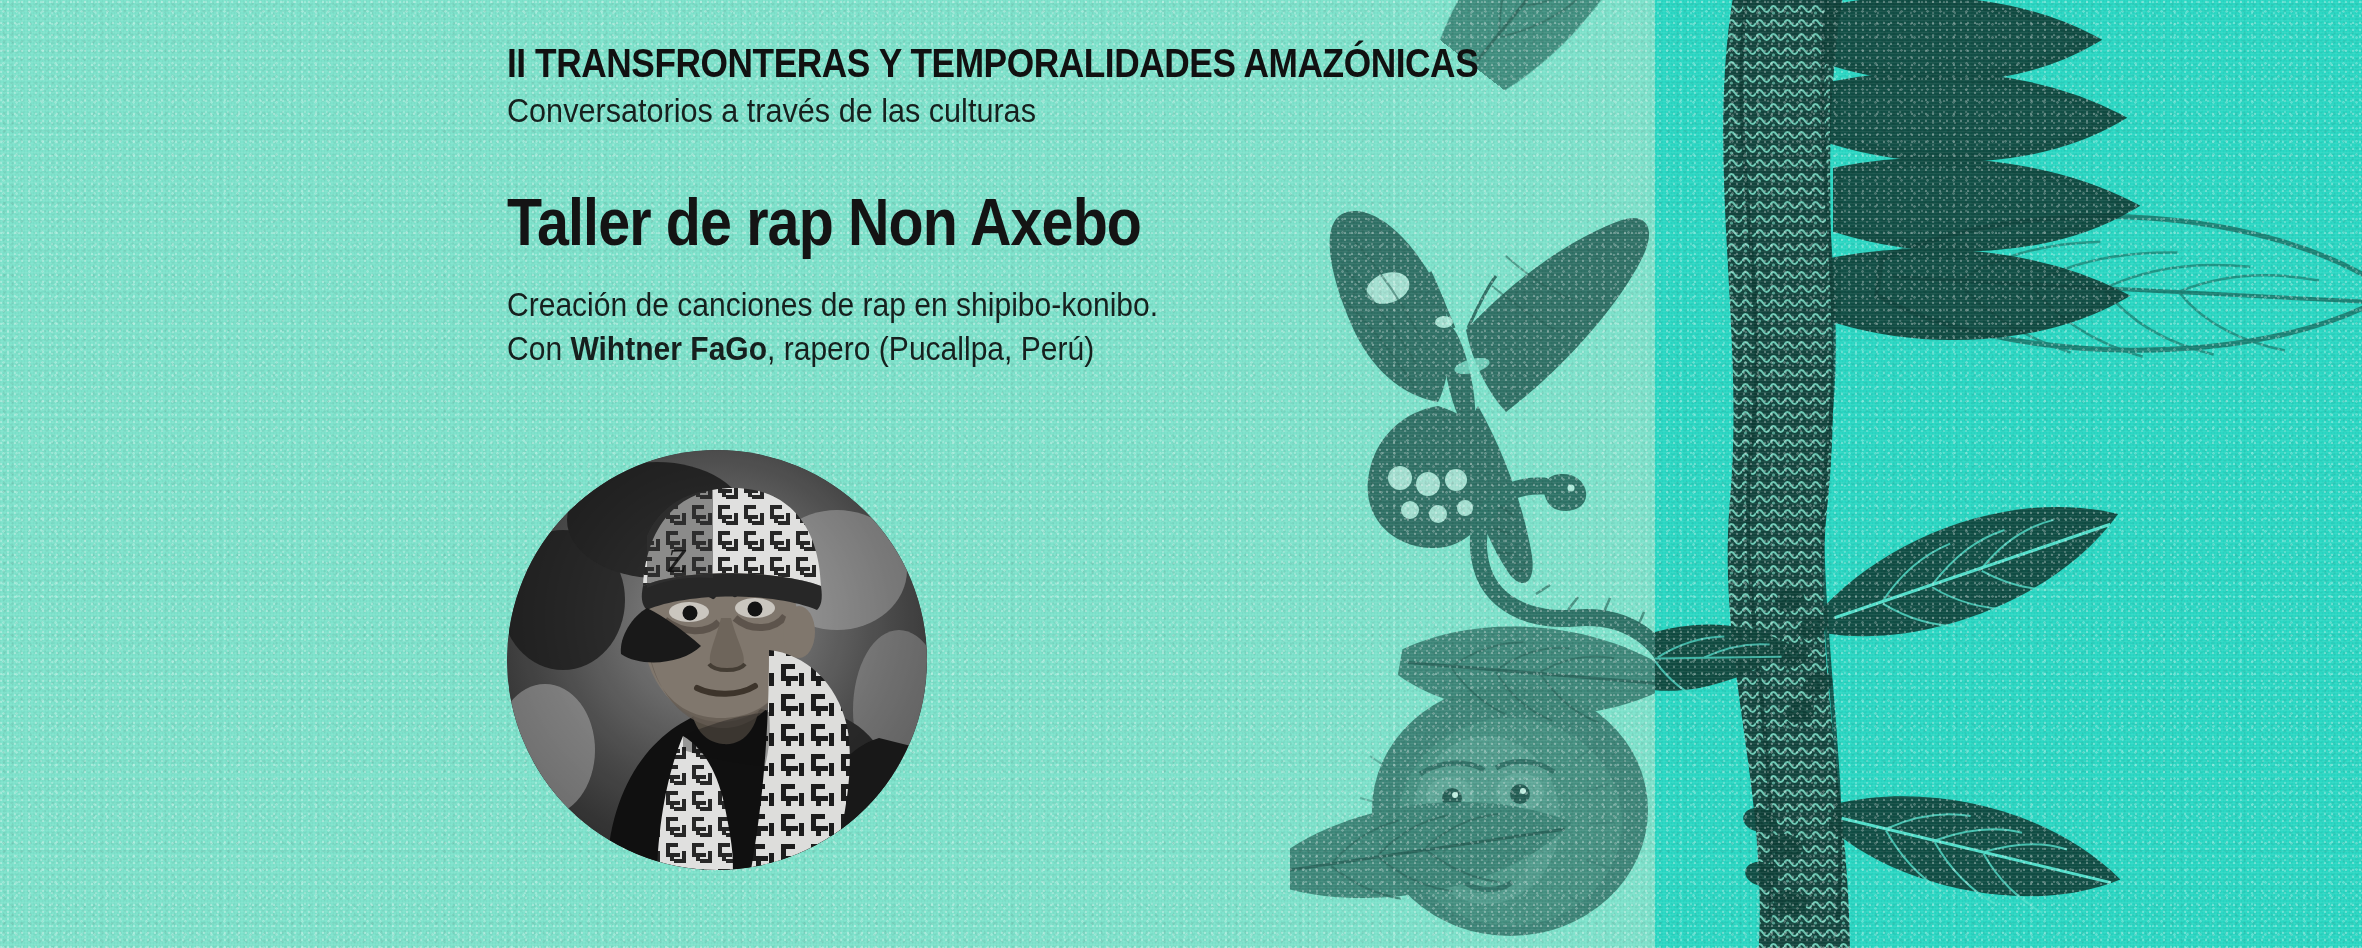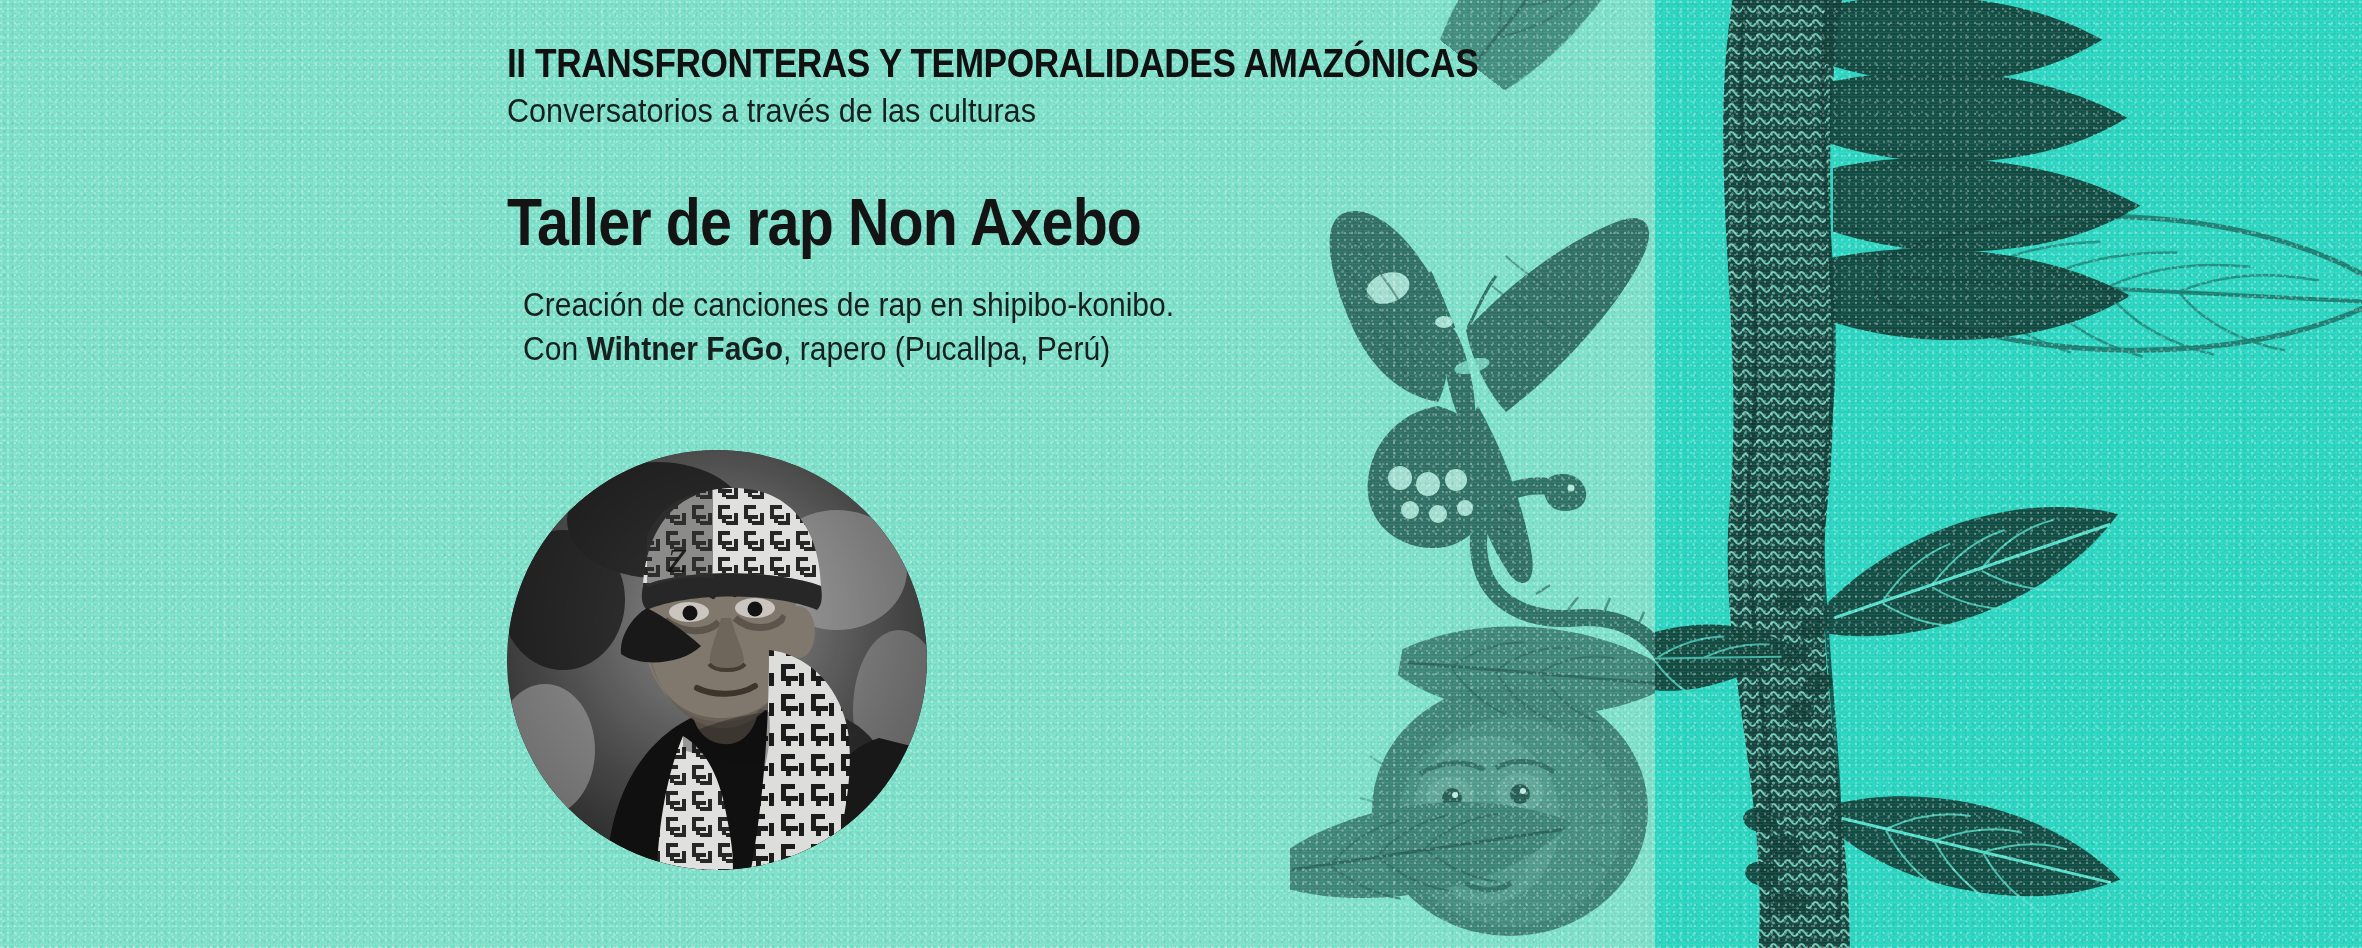--- a/index.html
+++ b/index.html
@@ -72,21 +72,21 @@
     font-weight:700;
     font-size:66px;
     line-height:1.05;
     letter-spacing:-1px;
     color:#141414;
     transform:scaleX(.87);
     transform-origin:left center;
     white-space:nowrap;
     margin:58px 0 0 0;
   }
-  .body-lines{margin-top:26px;margin-left:16px;}
+  .body-lines{margin-top:26px;}
   .body-line{
     font-size:33px;
     line-height:1.32;
     font-weight:400;
     color:#16201e;
     transform:scaleX(.91);
     transform-origin:left center;
     white-space:nowrap;
   }
   .body-line b{font-weight:700;}

